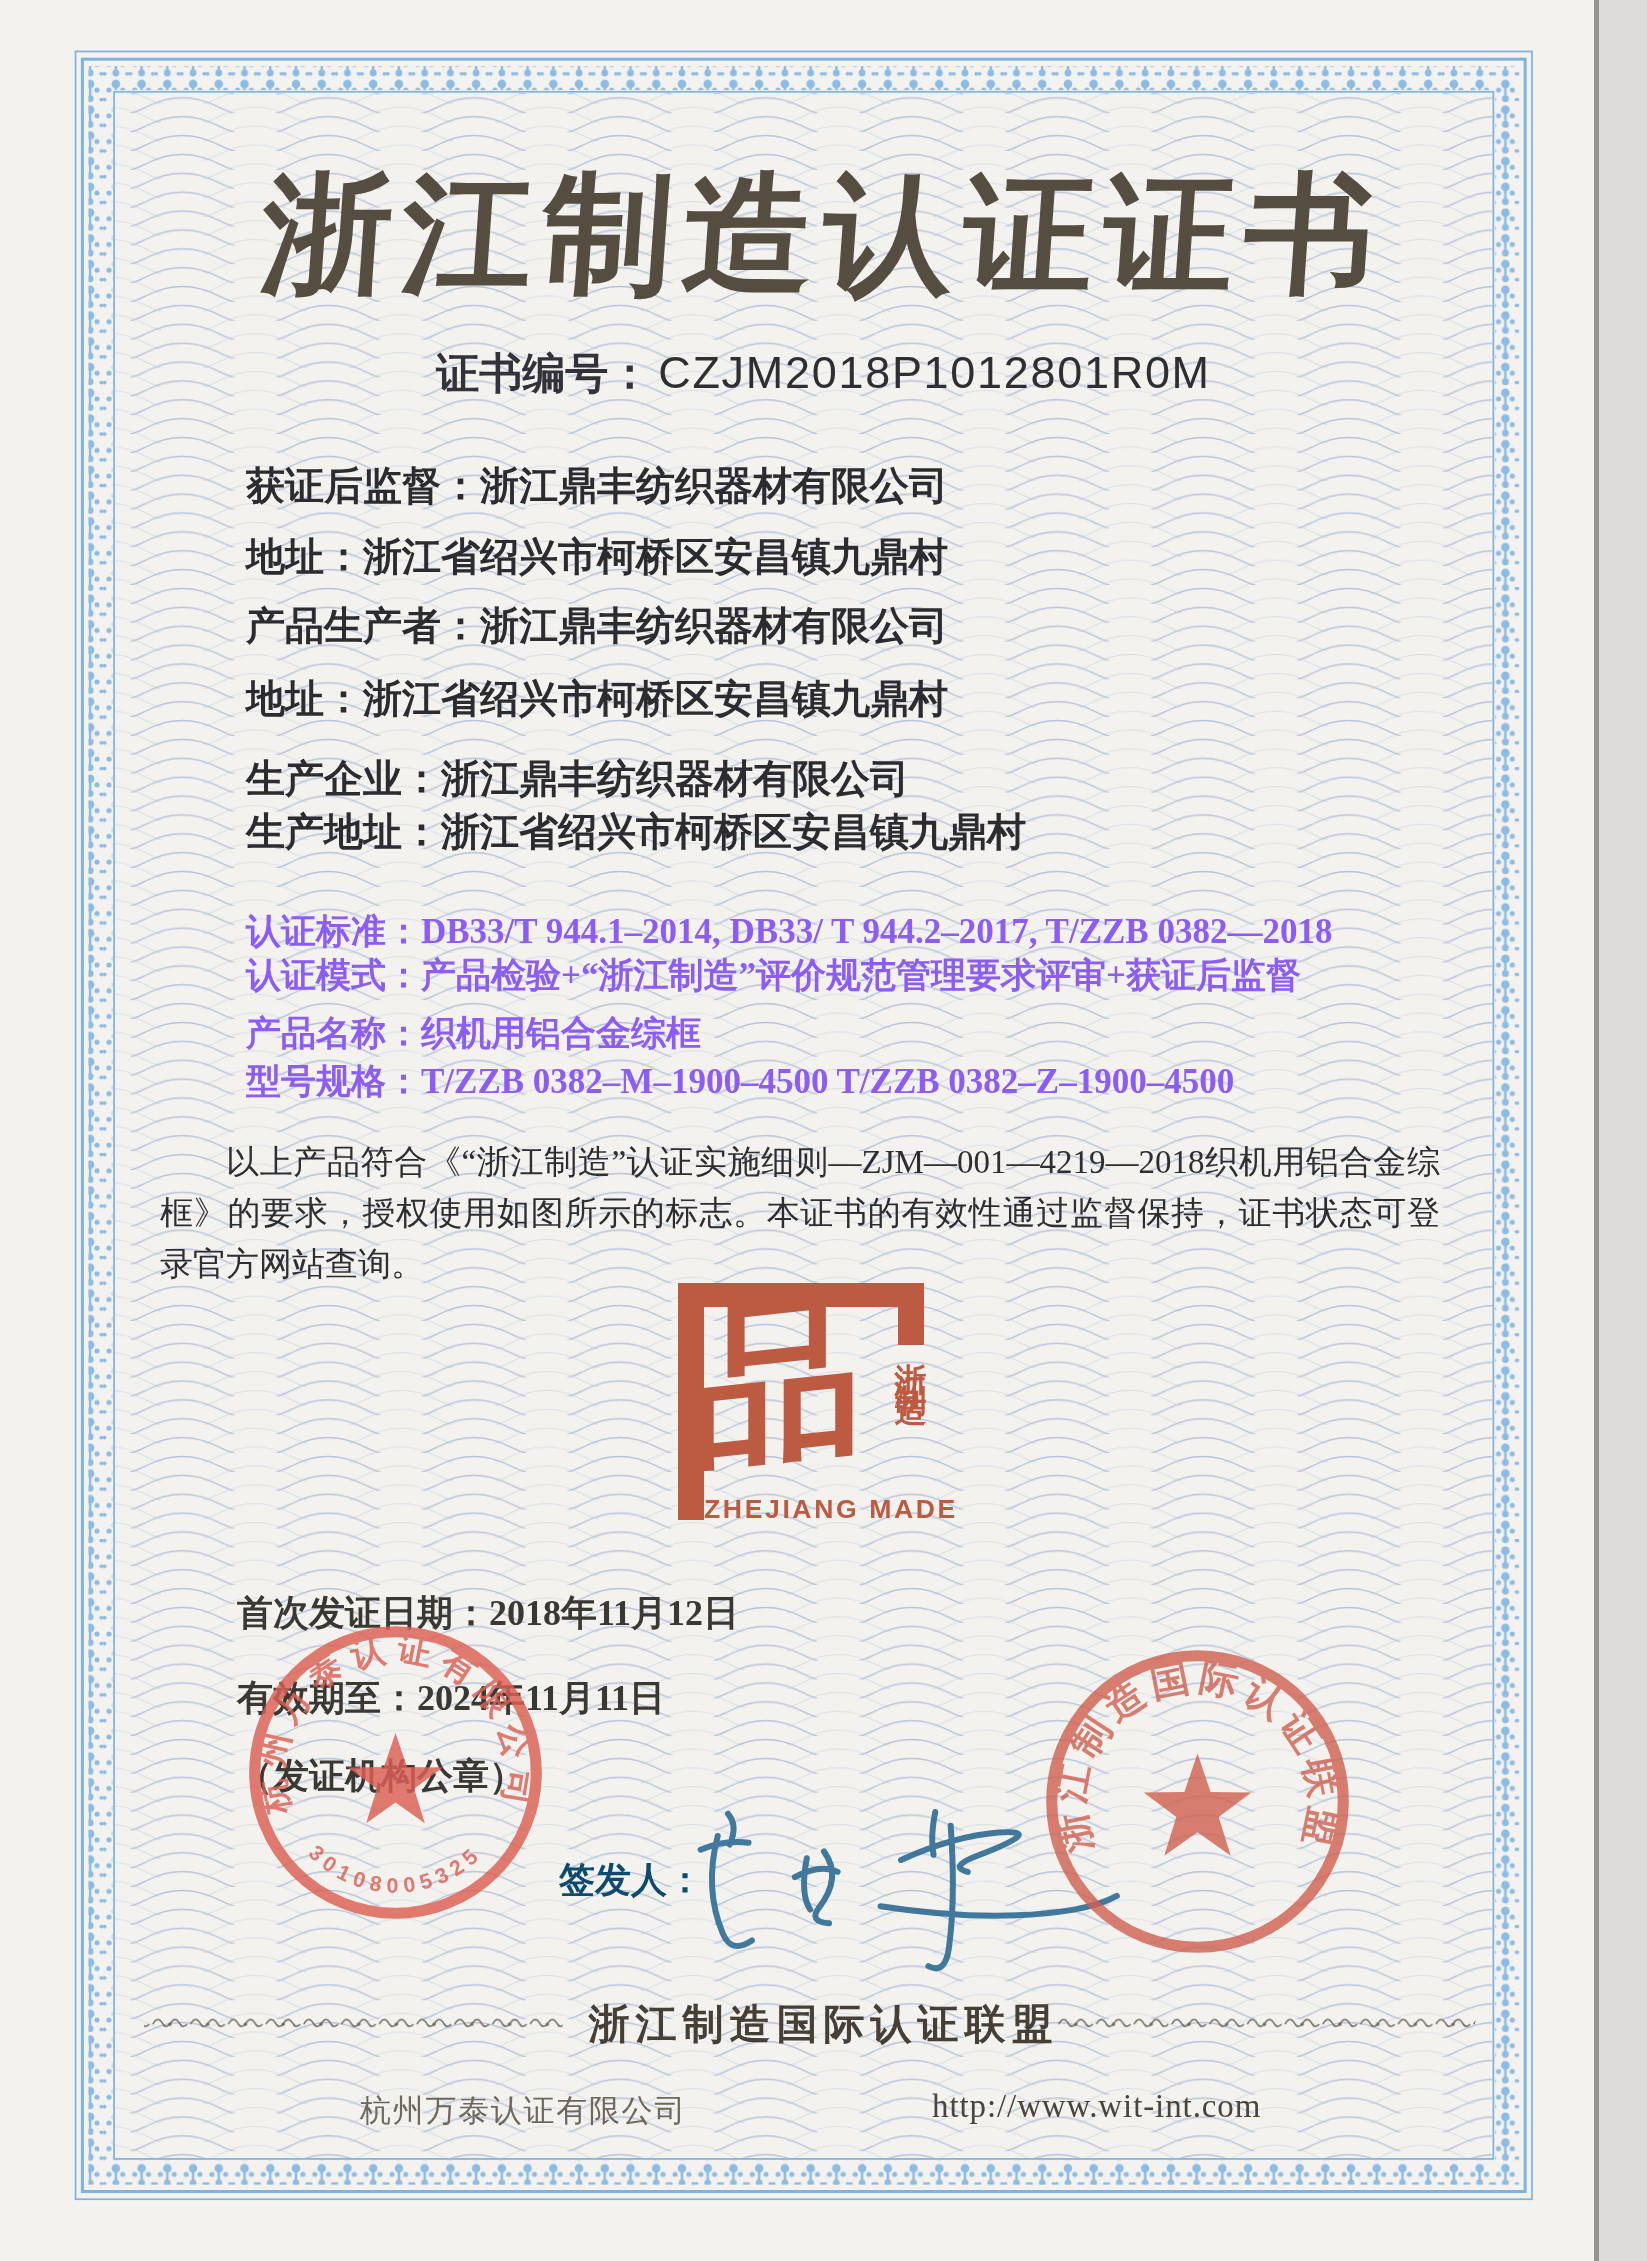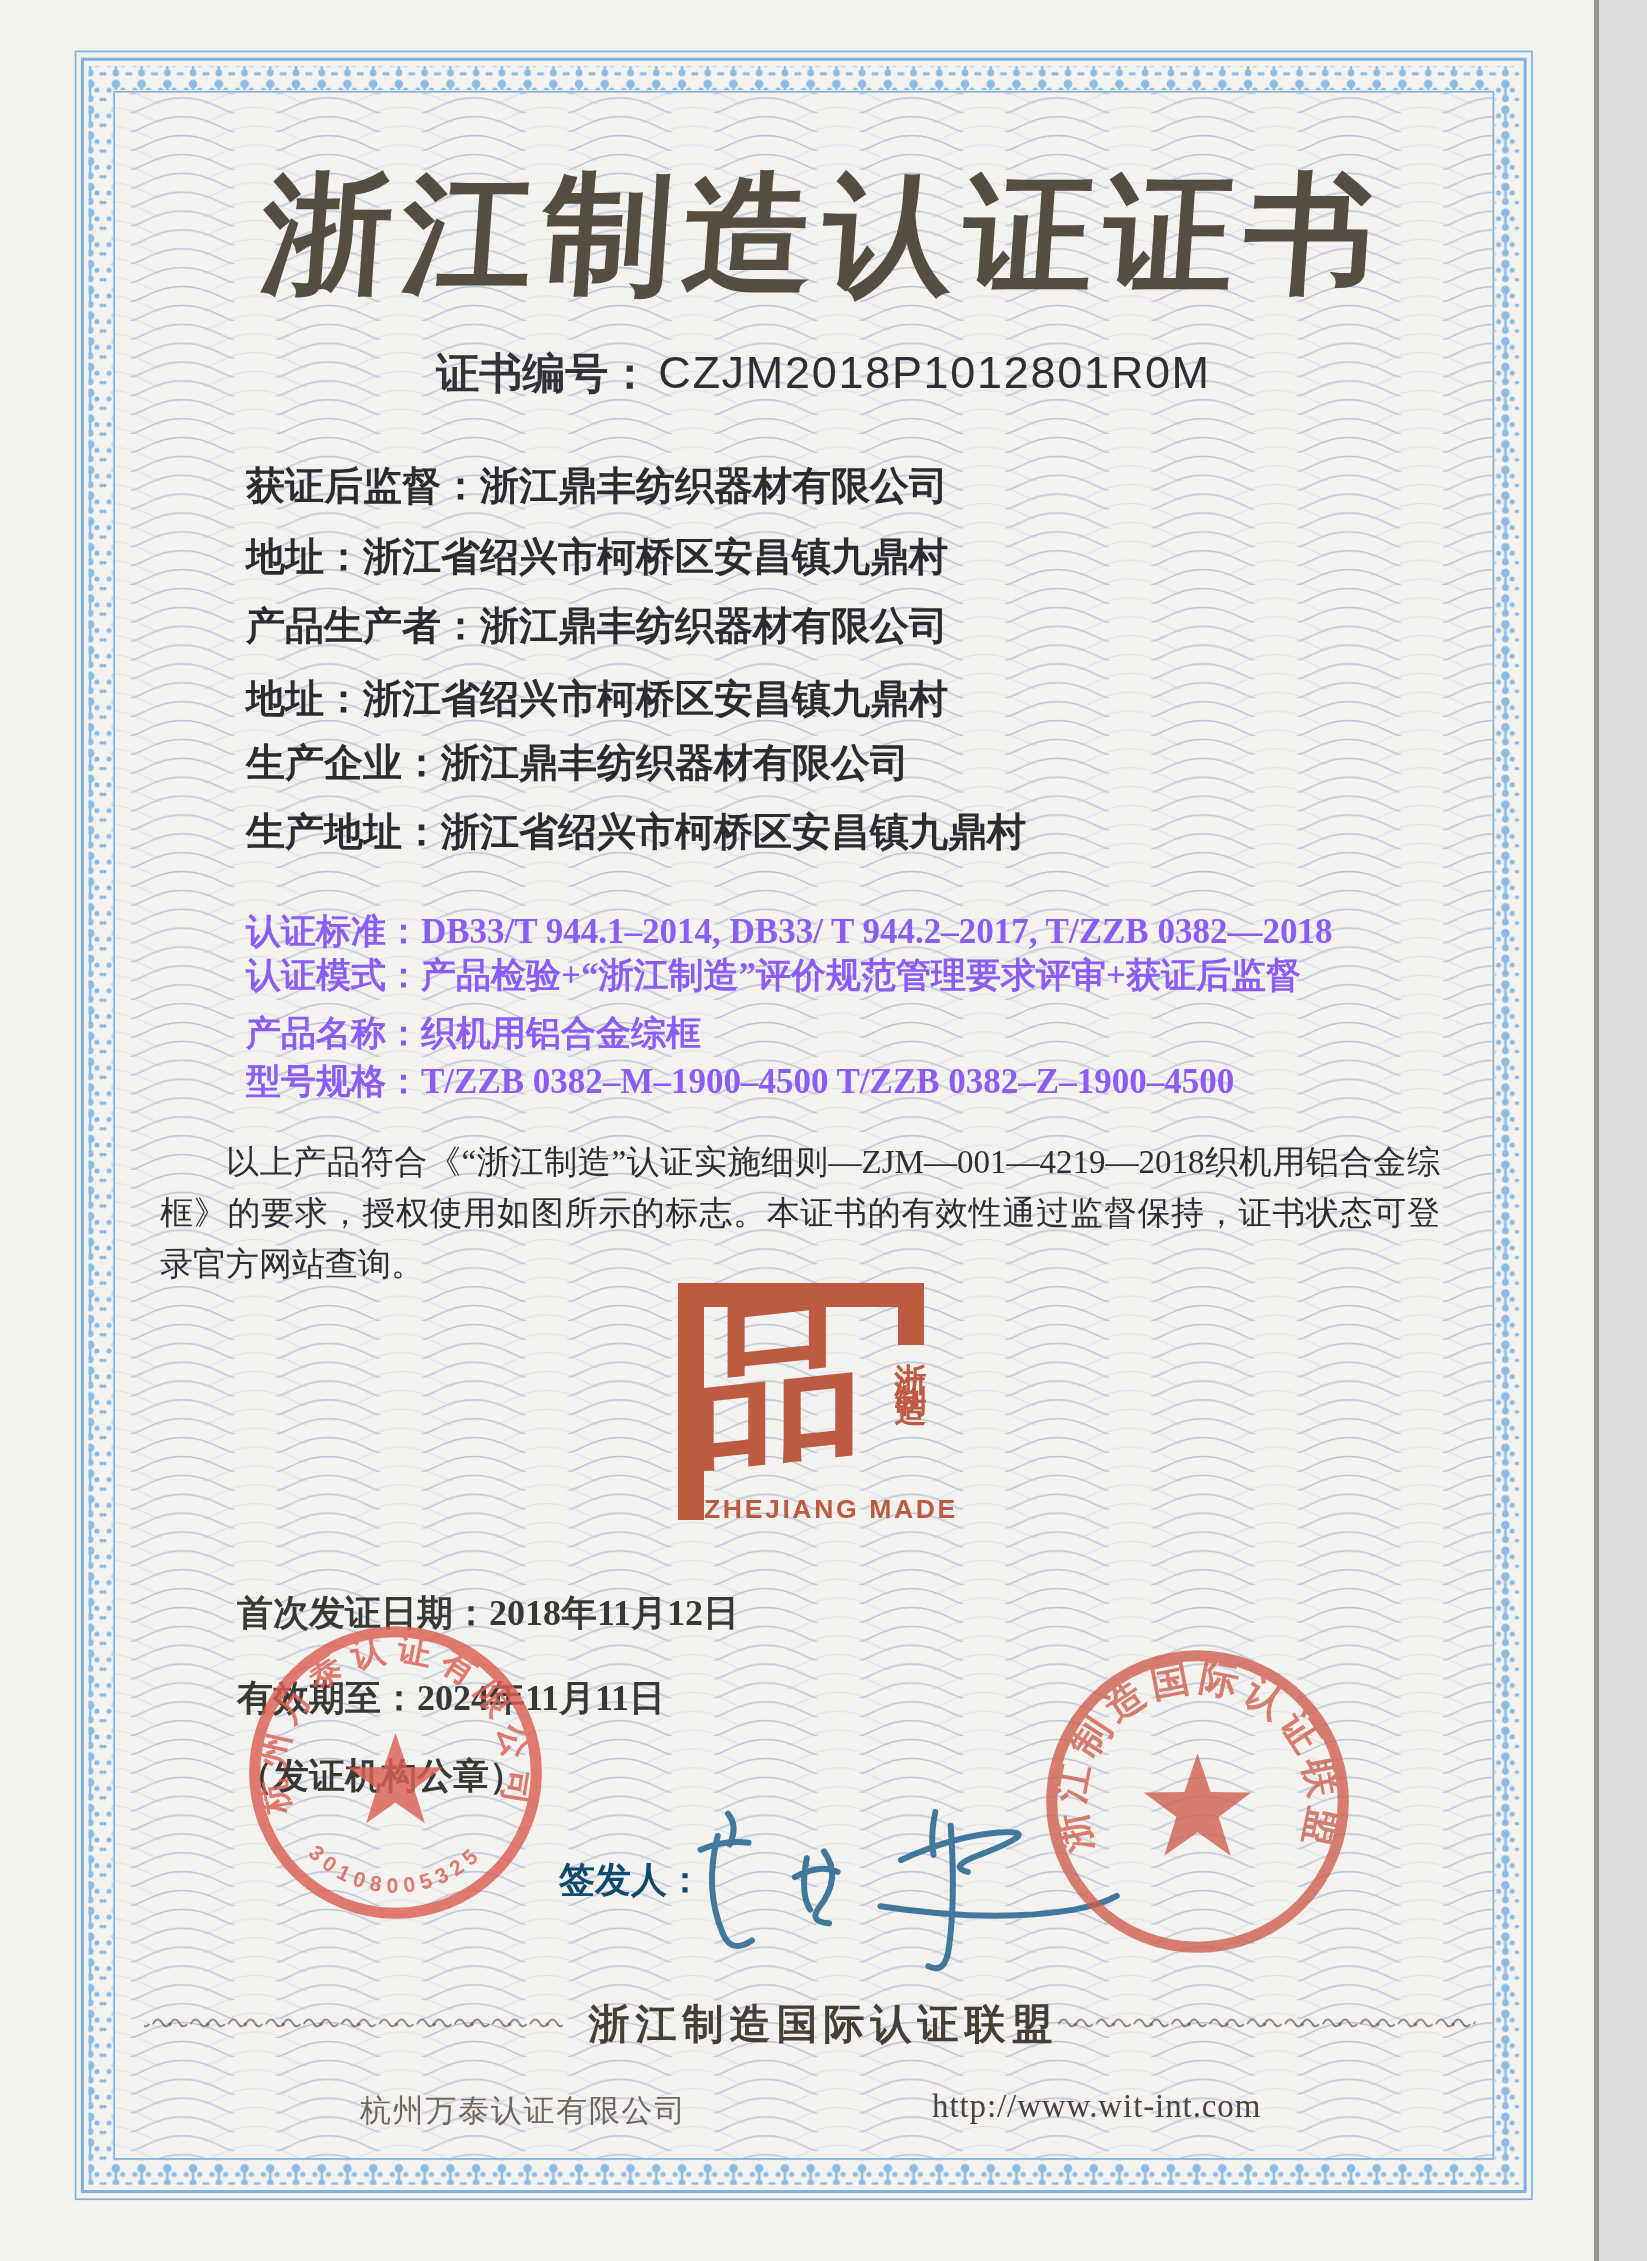--- a/index.html
+++ b/index.html
@@ -104,21 +104,21 @@
   </div>
   <div class="iline" style="top:530px">
     <span>地址：</span><span>浙江省绍兴市柯桥区安昌镇九鼎村</span>
   </div>
   <div class="iline" style="top:599px">
     <span>产品生产者：</span><span>浙江鼎丰纺织器材有限公司</span>
   </div>
   <div class="iline" style="top:672px">
     <span>地址：</span><span>浙江省绍兴市柯桥区安昌镇九鼎村</span>
   </div>
-  <div class="iline" style="top:736px">
+  <div class="iline" style="top:752px">
     <span>生产企业：</span><span>浙江鼎丰纺织器材有限公司</span>
   </div>
   <div class="iline" style="top:805px">
     <span>生产地址：</span><span>浙江省绍兴市柯桥区安昌镇九鼎村</span>
   </div>
 
   <div class="sline" style="top:908px">
     <span>认证标准：</span><span>DB33/T 944.1–2014, DB33/ T 944.2–2017, T/ZZB 0382—2018</span>
   </div>
   <div class="sline" style="top:1010px">

